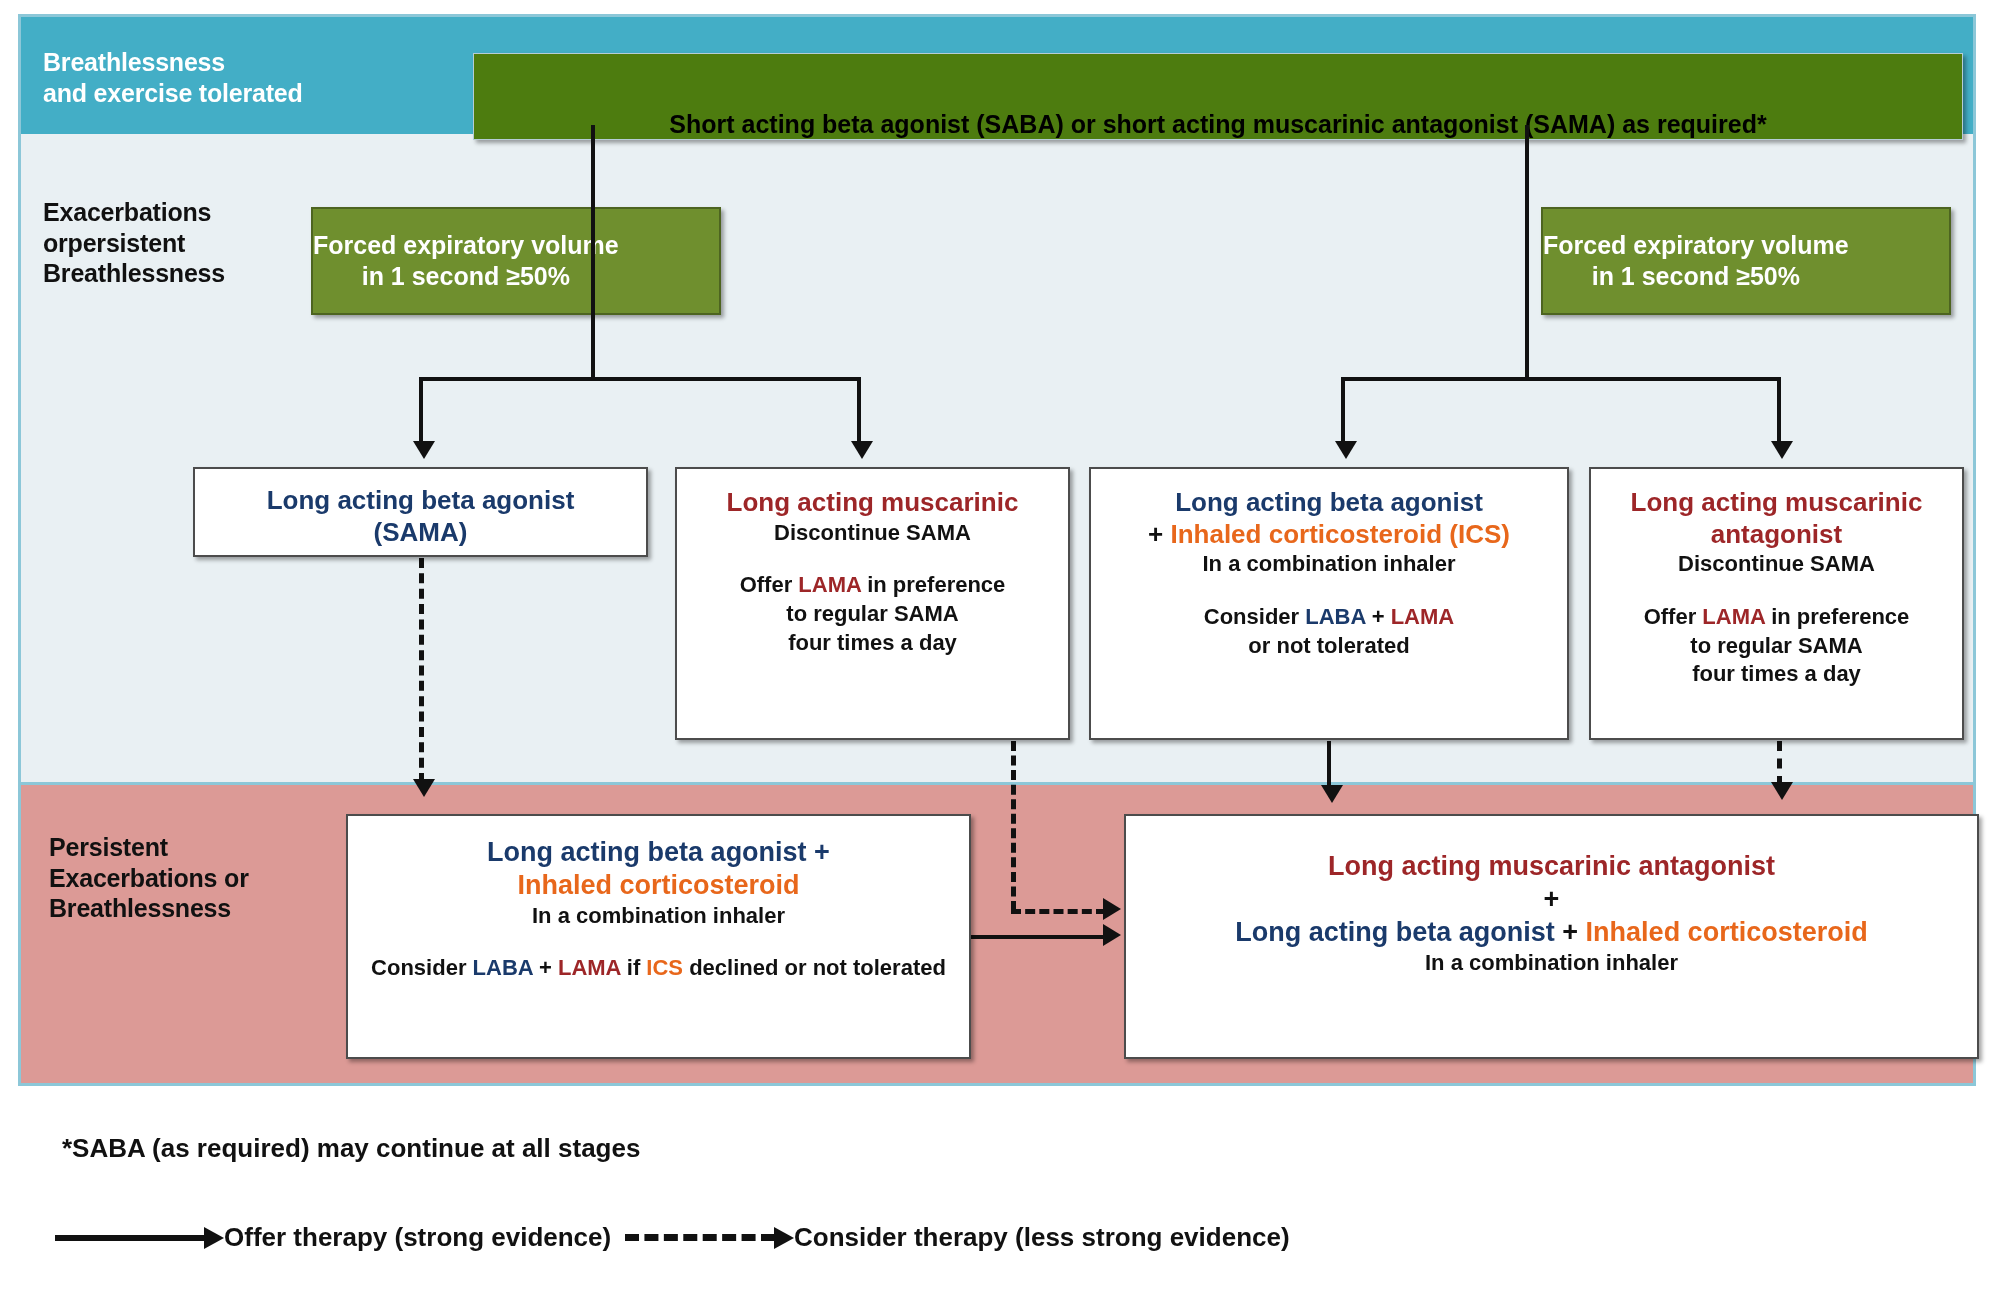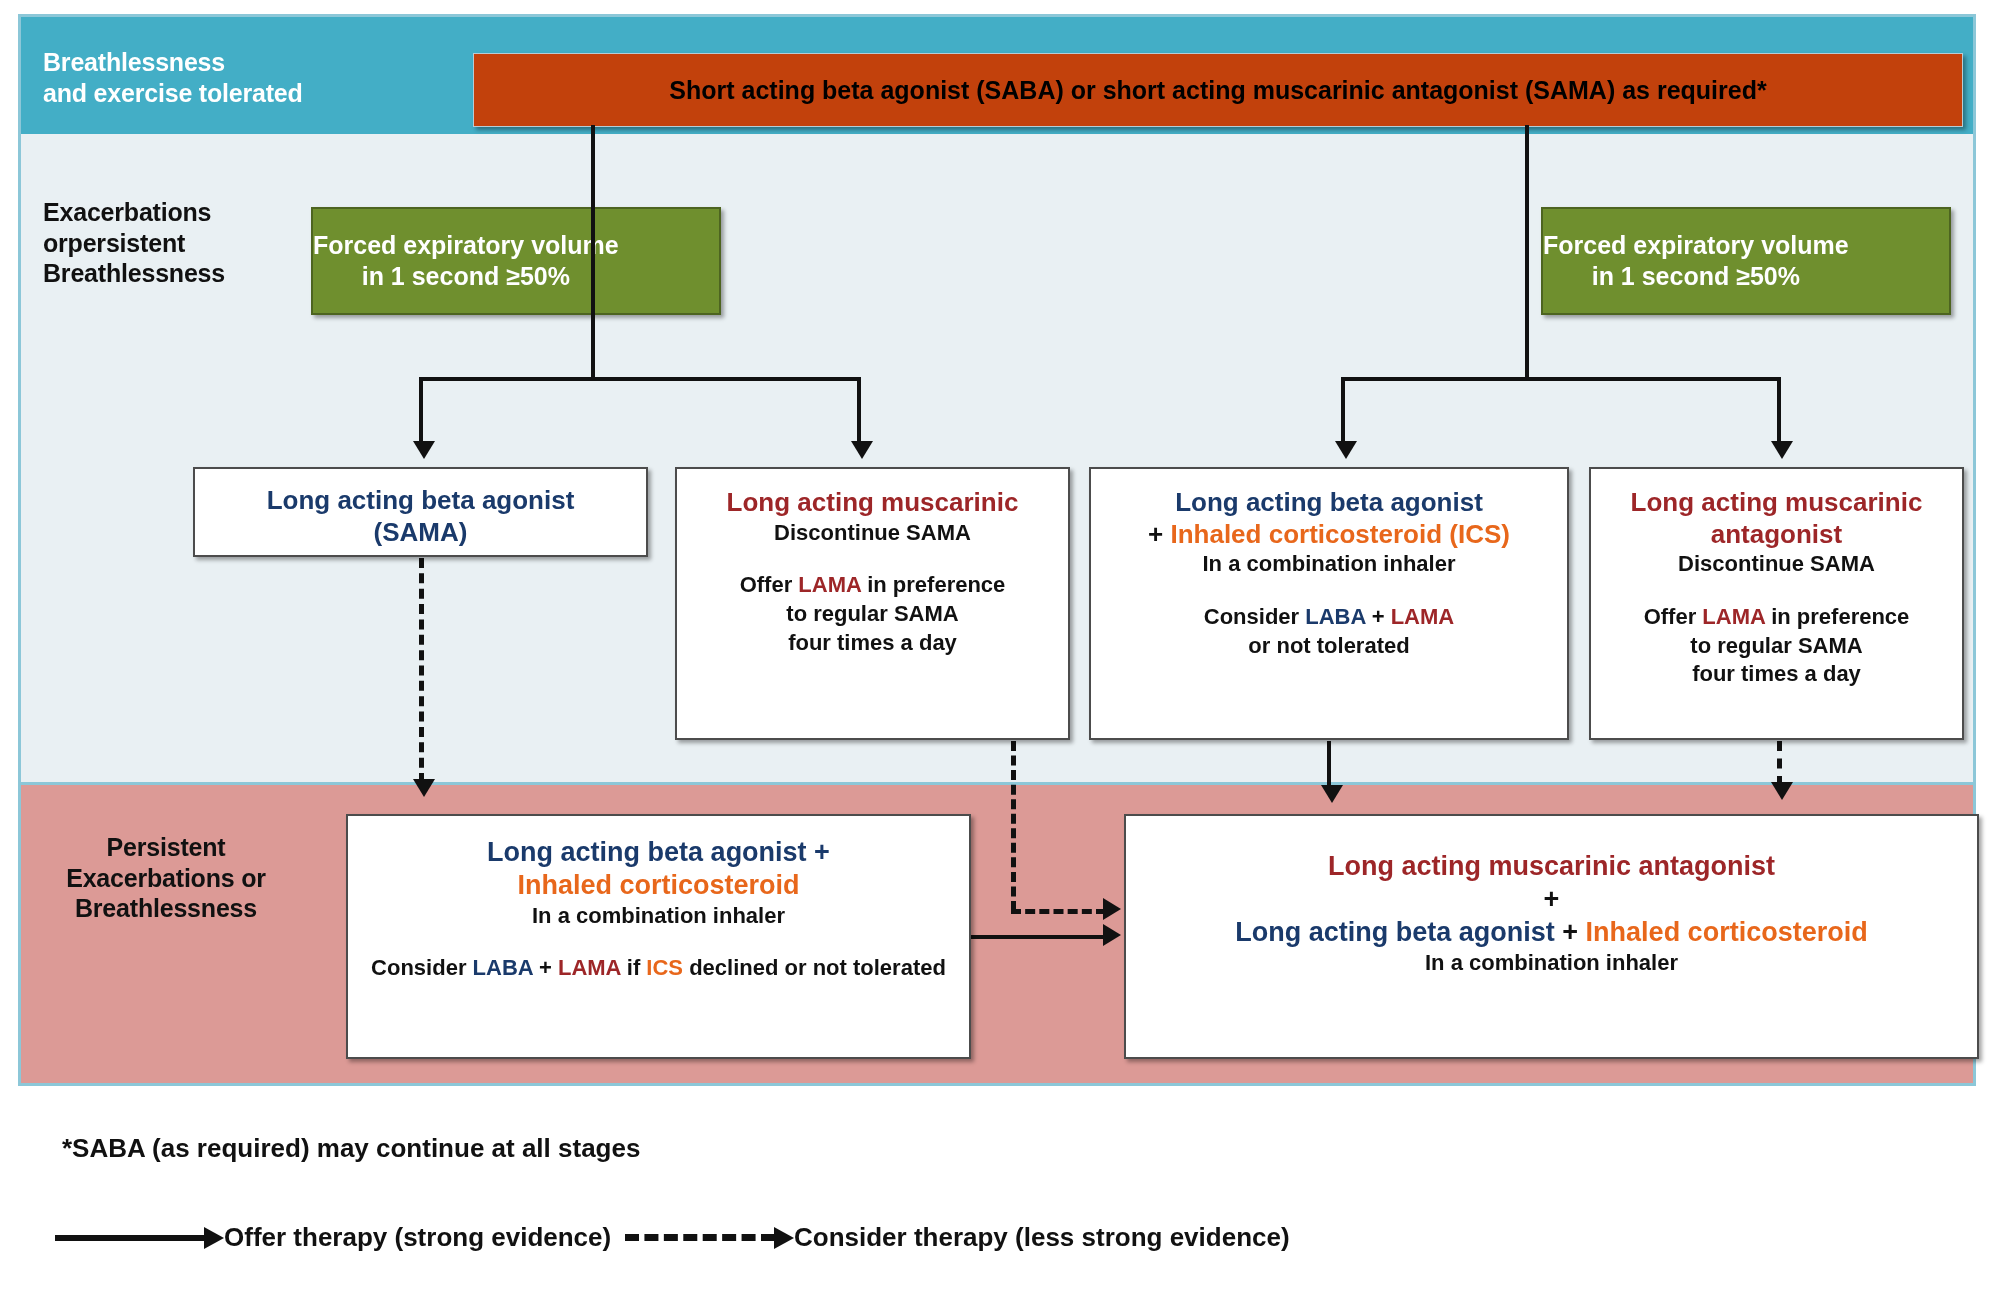--- a/index.html
+++ b/index.html
@@ -51,49 +51,48 @@
     left: 22px; top: 30px;
     color: #ffffff;
     width: 300px;
   }
   #label-exacerbations {
     left: 22px; top: 180px;
     color: #111111;
     width: 250px;
   }
   #label-persistent {
-    left: 20px; top: 815px;
+    left: 28px; top: 815px;
     color: #111111;
     width: 250px;
-    text-align: center;
   }
 
   
   .node {
     position: absolute;
     background: #ffffff;
     border: 2px solid #4c4c4c;
     box-sizing: border-box;
     box-shadow: 3px 3px 4px rgba(0,0,0,0.35);
     text-align: center;
     font-weight: bold;
     color: #111111;
   }
   .node .ttl { line-height: 1.22; }
   .node .sub { line-height: 1.30; font-size: 22px; }
   .node .gap { height: 24px; }
 
   
   #node-saba {
     left: 452px; top: 36px;
-    width: 1490px; height: 74px;
-    background: #c2410c;
+    width: 1490px; height: 87px;
+    background: #4d7c0f;
     border: 1px solid #b6cdd6;
     font-size: 25px;
-    display: flex; align-items: center; justify-content: center;
+    display: flex; align-items: flex-end; justify-content: center;
     color: #000000;
   }
 
   
   .green-box {
     position: absolute;
     background: #6f8f2e;
     border: 2px solid #4d6420;
     box-sizing: border-box;
     box-shadow: 3px 3px 4px rgba(0,0,0,0.35);

